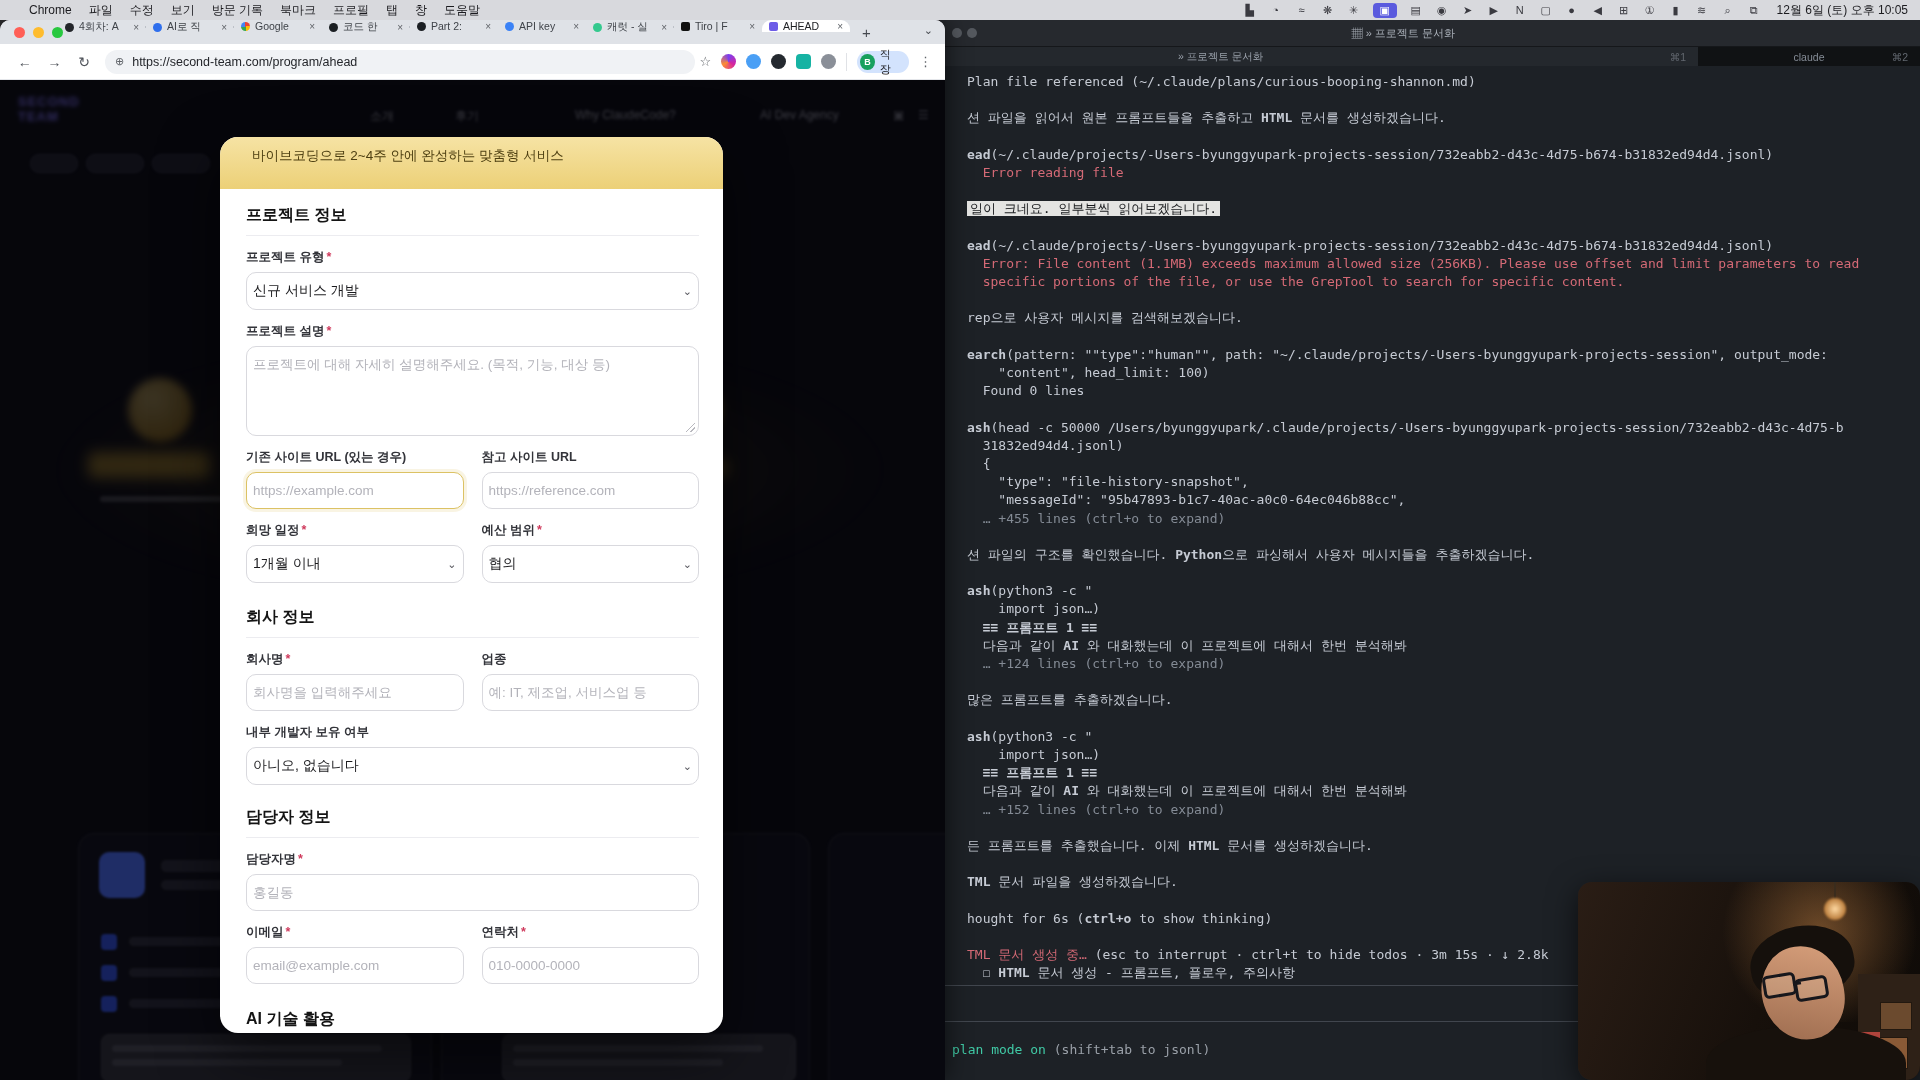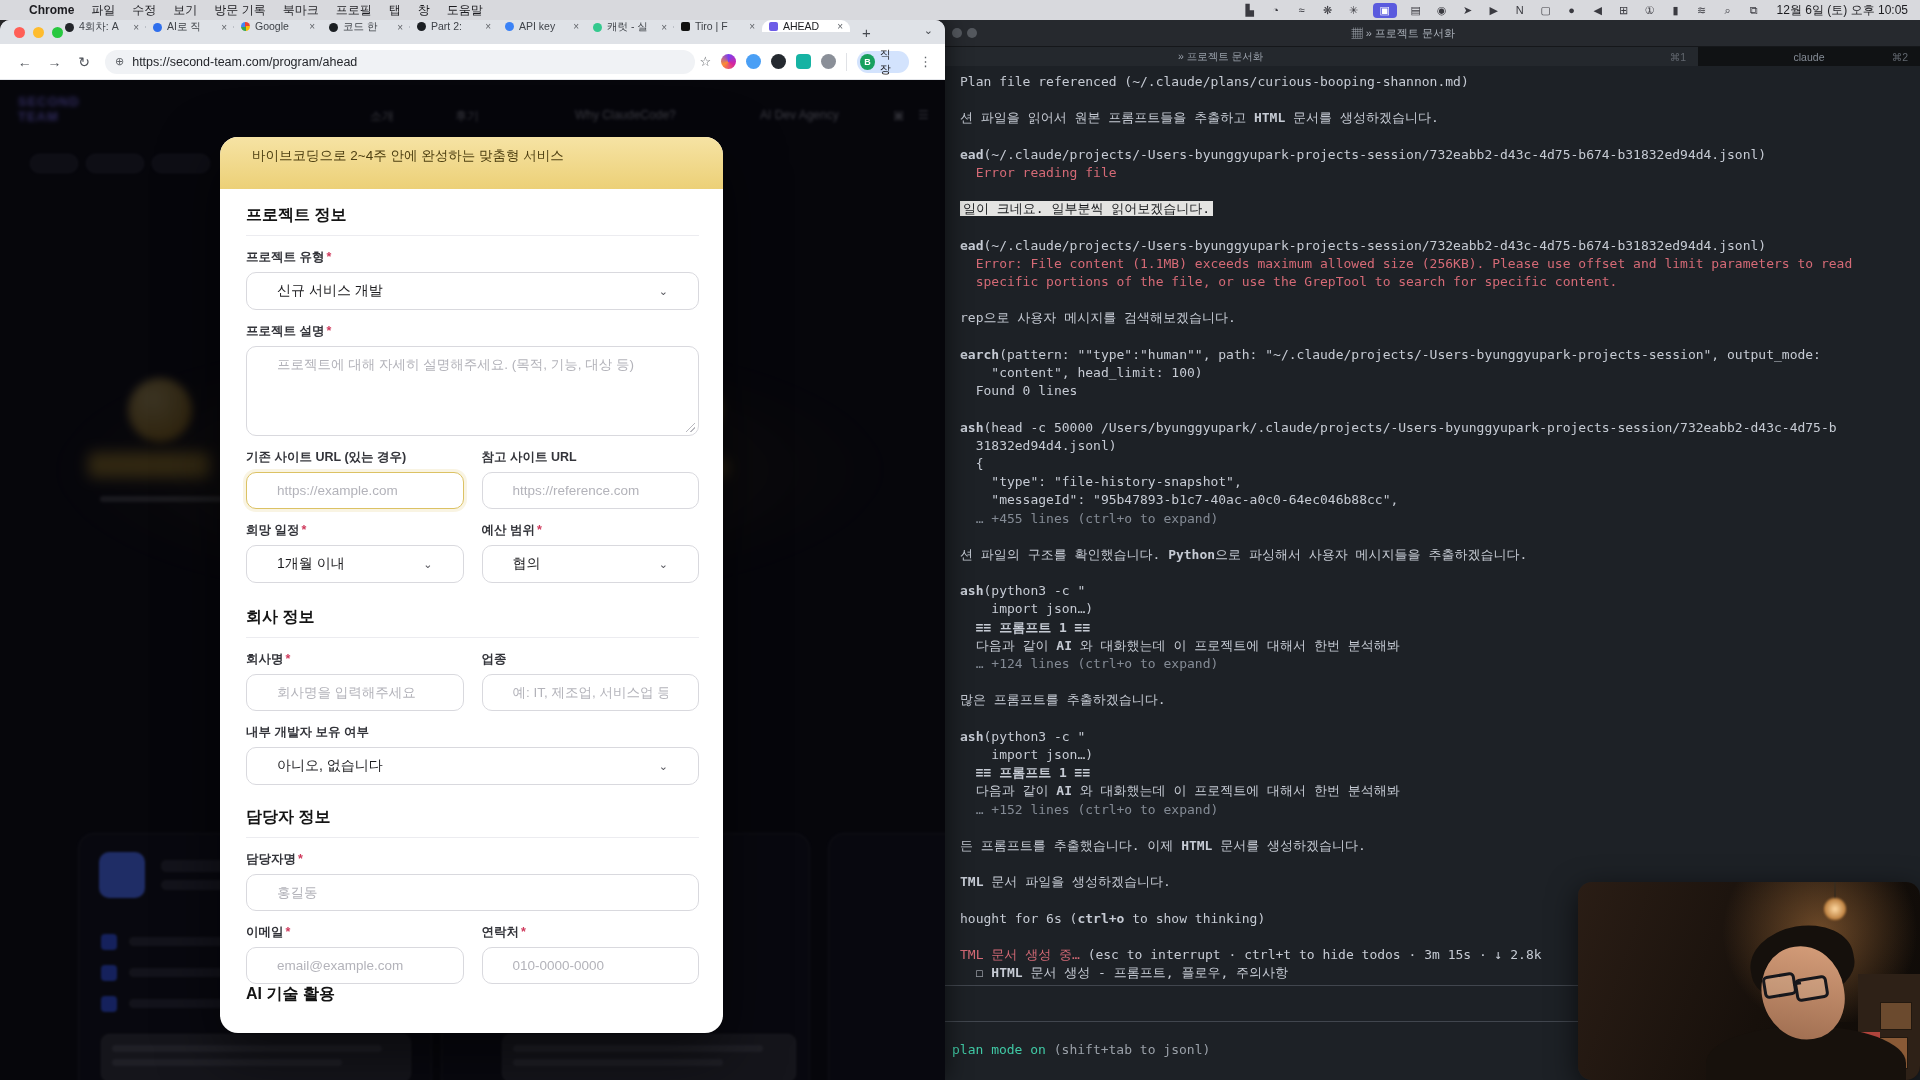--- a/index.html
+++ b/index.html
@@ -2,21 +2,21 @@
 <html><head>
 <meta charset="utf-8">
 <style>
   html,body{margin:0;padding:0}
   body{width:1920px;height:1080px;position:relative;overflow:hidden;background:#2b2b2e;font-family:"Liberation Sans",sans-serif}
 
   
   #menubar{position:absolute;top:0;left:0;right:0;height:20px;background:#d8d9dd;display:flex;align-items:center;padding:0 12px;font-size:12px;color:#1b1b1f;z-index:60;box-sizing:border-box}
   .mb-left{display:flex;gap:17px;align-items:center;white-space:nowrap}
   .apple{font-size:13px}
-  .mb-app{font-weight:bold}
+  .mb-app{font-weight:normal}
   .mb-item{color:#1b1b1f}
   .mb-right{margin-left:auto;display:flex;gap:12px;align-items:center}
   .mb-ic{min-width:14px;text-align:center;font-size:11px;color:#3a3a40;line-height:15px}
   .mb-ic.hl{background:#5a5ade;color:#fff;border-radius:4px;width:24px;height:15px}
   .mb-clock{font-size:12px;color:#1b1b1f;margin-left:16px}
 
   
   #chrome{position:absolute;left:0;top:20px;width:945px;height:1060px;border-radius:10px 10px 0 0;background:#dfe2e7;box-shadow:3px 0 22px rgba(0,0,0,.5);z-index:10}
   #tabstrip{height:24px;position:relative;display:flex;align-items:stretch;border-radius:10px 10px 0 0;background:#dfe2e7}
   .winctl{position:absolute;left:14px;top:7px;display:flex;gap:8px}
@@ -63,47 +63,47 @@
   .bc-dot{position:absolute;width:16px;height:16px;border-radius:4px;background:#2e4bd0}
   .bc-gray{position:absolute;background:#2e2e35;border:1px solid #3a3a42;border-radius:8px}
   #overlay{position:absolute;inset:0;background:rgba(4,4,8,.58)}
 
   
   #modal{position:absolute;left:220px;top:57px;width:503px;height:896px;background:#fff;border-radius:18px;overflow:hidden;box-shadow:0 20px 60px rgba(0,0,0,.55)}
   #modal-head{height:52px;background:linear-gradient(180deg,#f6e3a4,#ecd077);padding:10px 0 0 32px;font-size:13.5px;color:#4d3f11;font-weight:500;box-sizing:border-box}
   #modal-body{padding:0 24px 0 26px}
   .sec-title{font-size:16px;font-weight:bold;color:#141414}
   .sec-div{height:1px;background:#ececf0;margin-top:9px}
-  .mt16{margin-top:16px}.mt22{margin-top:22px}.mt24{margin-top:24px}.mt25{}
+  .mt16{margin-top:16px}.mt22{margin-top:22px}.mt24{margin-top:24px}.mt25{margin-top:25px}
   .f-label{font-size:12.5px;color:#33343a;font-weight:600;display:block}
   .req{color:#cf3a5c;margin-left:2px}
   .row{display:flex;gap:18px;margin-top:13px}
   .col{flex:1;min-width:0}
-  .ctrl{border:1px solid #d9d9de;border-radius:10px;background:#fff;display:flex;align-items:center;padding:0 30px;margin-top:6px;box-sizing:border-box}
+  .ctrl{border:1px solid #d9d9de;border-radius:10px;background:#fff;display:flex;align-items:center;padding:0 6px;margin-top:6px;box-sizing:border-box}
   .ctrl.h38{height:38px}.ctrl.h37{height:37px}
   .ctrl.focus{border-color:#dcc264;box-shadow:0 0 0 3px rgba(220,194,100,.18)}
   .ta{height:90px;align-items:flex-start;padding-top:9px;position:relative}
   .ph{color:#b3b3ba;font-size:13.5px;white-space:nowrap;overflow:hidden}
   .val{color:#1c1c1f;font-size:14px;white-space:nowrap;overflow:hidden}
   .chev{margin-left:auto;color:#55555c;font-size:11px;flex:none;padding-left:6px}
   .rz{position:absolute;right:3px;bottom:3px;width:9px;height:9px;background:linear-gradient(135deg,transparent 45%,#b9b9bf 45% 55%,transparent 55% 70%,#b9b9bf 70% 80%,transparent 80%)}
 
   
   #term{position:absolute;left:940px;top:20px;width:980px;height:1060px;background:#1d2126;z-index:5}
   #term-title{height:26px;background:#26292e;border-bottom:1px solid #15171a;position:relative}
   .tdot{position:absolute;top:8px;width:10px;height:10px;border-radius:50%;background:#54585e}
   #term-title .t-lbl{position:absolute;left:42%;top:6px;font-size:11px;color:#a9afb8;white-space:nowrap}
   #term-tabs{height:19px;display:flex;background:#fca5a5}
   .ttab{position:relative;font-size:10.5px;display:flex;align-items:center}
   #ttab1{width:758px;background:#24282d;color:#9aa1ab}
   #ttab1 .lbl{position:absolute;left:238px;white-space:nowrap}
   #ttab2{flex:1;background:#101214;color:#858c96}
   #ttab2 .lbl{position:absolute;left:50%;transform:translateX(-50%)}
   .ttab .key{position:absolute;right:12px;color:#62676f}
-  #term-out{position:absolute;left:8px;right:0;top:45px;font-family:"DejaVu Sans Mono",monospace;font-size:13px;line-height:18.2px;color:#c6cbd4;white-space:pre;padding:8px 0 0 12px;overflow:hidden}
+  #term-out{position:absolute;left:15px;right:0;top:45px;font-family:"DejaVu Sans Mono",monospace;font-size:13px;line-height:18.2px;color:#c6cbd4;white-space:pre;padding:8px 0 0 12px;overflow:hidden}
   .tl{height:18.2px}
   .tl .red{color:#d56a76}
   .tl .dim{color:#848b95}
   .tl .b{font-weight:bold}
   .tl .hl{background:#e4e4e2;color:#17191c;padding:0 3px}
   #term-input{position:absolute;left:-4px;width:1912px;top:965px;height:37px;border:1px solid #41464e;border-radius:8px;box-sizing:border-box}
   #term-plan{position:absolute;left:12px;top:1022px;font-family:"DejaVu Sans Mono",monospace;font-size:13px;color:#40c9a5;white-space:pre}
   #term-plan .hint{color:#9aa0a8}
 
   

